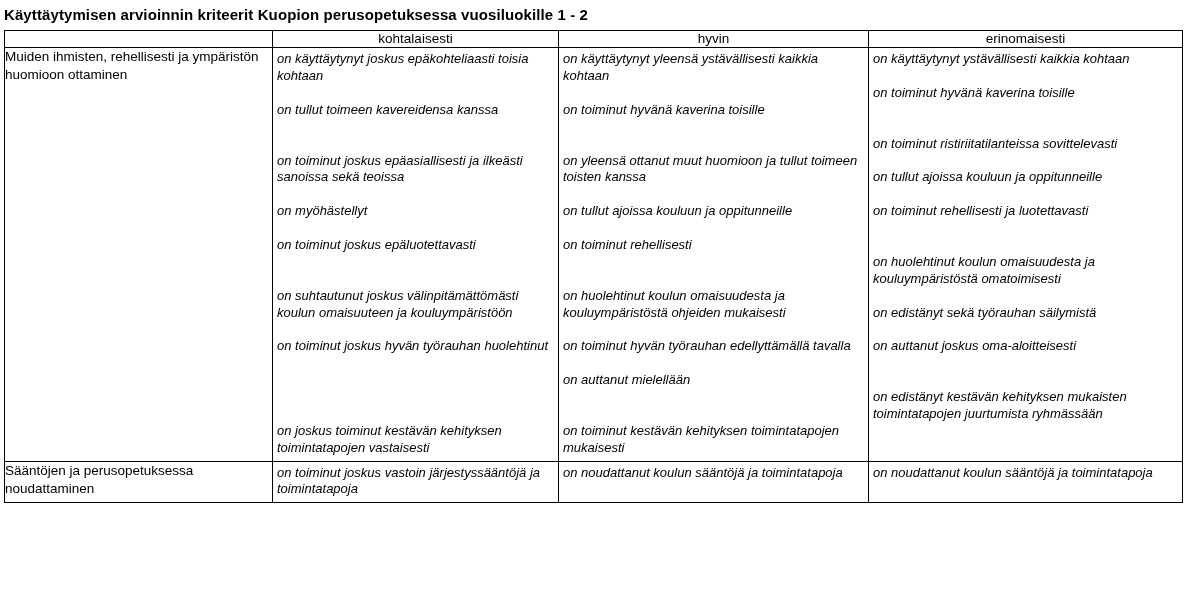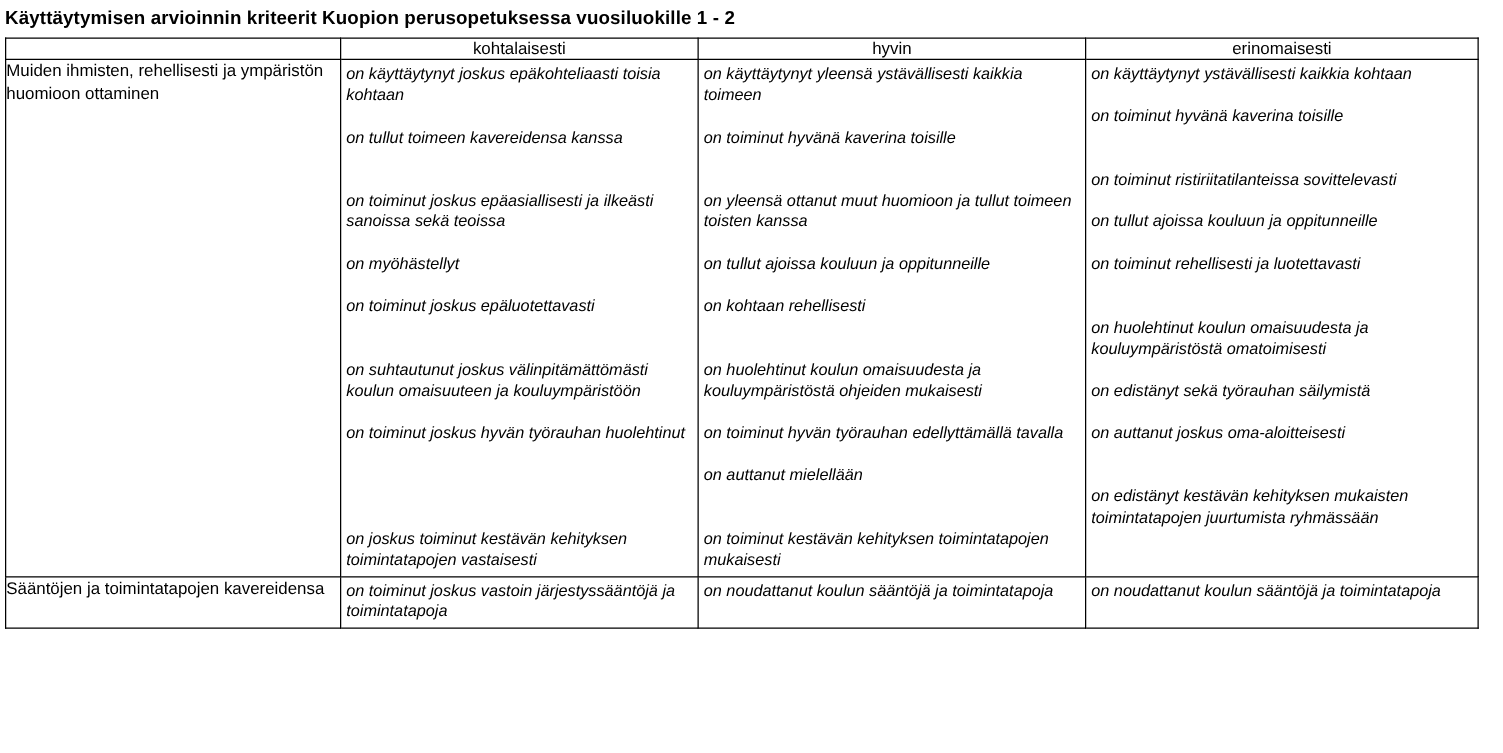--- a/index.html
+++ b/index.html
@@ -144,38 +144,38 @@
             <li class="blank">&nbsp;</li>
             <li class="blank">&nbsp;</li>
             <li>
                 <span class="txt">on joskus toiminut kestävän kehityksen toimintatapojen vastaisesti</span>
               </li>
           </ul>
         </td>
         <td class="cell">
           <ul class="items">
             <li>
-                <span class="txt">on käyttäytynyt yleensä ystävällisesti kaikkia toimeen</span>
+                <span class="txt">on käyttäytynyt yleensä ystävällisesti kaikkia kohtaan</span>
               </li>
             <li class="blank">&nbsp;</li>
             <li>
                 <span class="txt">on toiminut hyvänä kaverina toisille</span>
               </li>
             <li class="blank">&nbsp;</li>
             <li class="blank">&nbsp;</li>
             <li>
                 <span class="txt">on yleensä ottanut muut huomioon ja tullut toimeen toisten kanssa</span>
               </li>
             <li class="blank">&nbsp;</li>
             <li>
                 <span class="txt">on tullut ajoissa kouluun ja oppitunneille</span>
               </li>
             <li class="blank">&nbsp;</li>
             <li>
-                <span class="txt">on kohtaan rehellisesti</span>
+                <span class="txt">on toiminut rehellisesti</span>
               </li>
             <li class="blank">&nbsp;</li>
             <li class="blank">&nbsp;</li>
             <li>
                 <span class="txt">on huolehtinut koulun omaisuudesta ja kouluympäristöstä ohjeiden mukaisesti</span>
               </li>
             <li class="blank">&nbsp;</li>
             <li>
                 <span class="txt">on toiminut hyvän työrauhan edellyttämällä tavalla</span>
               </li>
@@ -227,21 +227,21 @@
               </li>
             <li class="blank">&nbsp;</li>
             <li class="blank">&nbsp;</li>
             <li>
                 <span class="txt">on edistänyt kestävän kehityksen mukaisten toimintatapojen juurtumista ryhmässään</span>
               </li>
           </ul>
         </td>
       </tr>
       <tr class="sect2">
-        <td class="rowlabel">Sääntöjen ja toimintatapojen kavereidensa</td>
+        <td class="rowlabel">Sääntöjen ja perusopetuksessa noudattaminen</td>
         <td class="cell">
           <ul class="items">
             <li>
                 <span class="txt">on toiminut joskus vastoin järjestyssääntöjä ja toimintatapoja</span>
               </li>
           </ul>
         </td>
         <td class="cell">
           <ul class="items">
             <li>

